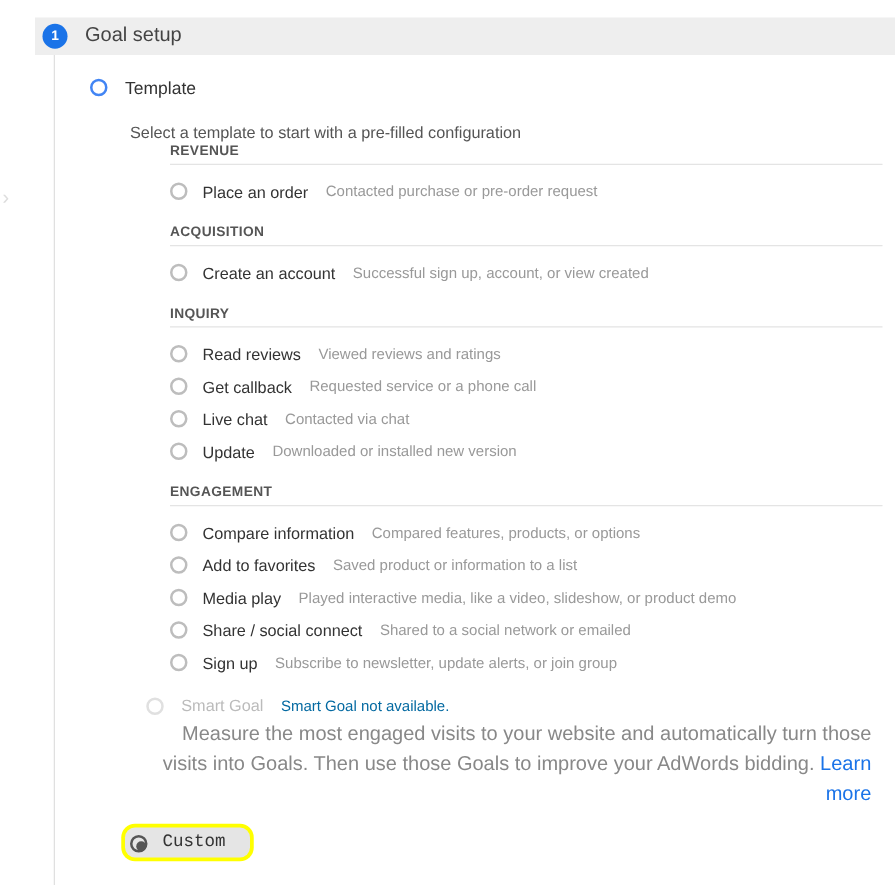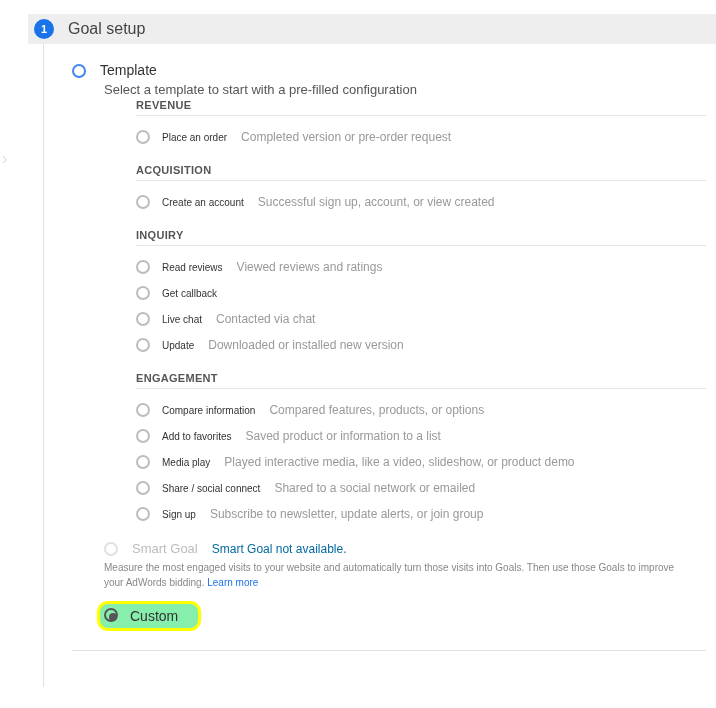--- a/index.html
+++ b/index.html
@@ -41,22 +41,22 @@
     font-size: 16px;
     color: #444;
   }
   .step-body {
     margin-left: 15px;
     border-left: 1px solid #e0e0e0;
     padding: 18px 10px 18px 28px;
   }
   .top-option {
     display: flex;
-    align-items: flex-end;
-    margin-bottom: 4px;
+    align-items: center;
+    margin-bottom: 20px;
   }
   .radio {
     width: 14px;
     height: 14px;
     border: 2px solid #bdbdbd;
     border-radius: 50%;
     margin-right: 14px;
     flex-shrink: 0;
     position: relative;
   }
@@ -105,66 +105,68 @@
   .option-row {
     display: flex;
     align-items: center;
     padding: 5px 0;
     min-height: 26px;
   }
   .option-row .radio {
     margin-right: 12px;
   }
   .option-label {
-    font-size: 10px;
+    font-size: 13px;
     color: #333;
     margin-right: 14px;
   }
   .option-desc {
     font-size: 12px;
     color: #999;
   }
   .smart-block {
-    margin-left: 32px;
+    margin-left: 45px;
     margin-top: 6px;
     margin-bottom: 14px;
   }
   .smart-row {
     display: flex;
     align-items: center;
     margin-bottom: 4px;
   }
   .smart-label {
     color: #bbb;
     font-size: 13px;
     margin-right: 14px;
   }
   .smart-status {
     color: #0369a1;
     font-size: 12px;
   }
   .smart-desc {
     color: #888;
-    font-size: 10px;
+    font-size: 16px;
     line-height: 1.5;
     margin-left: 0;
     max-width: 580px;
+    text-align: right;
   }
   .smart-desc a {
     color: #1a73e8;
     text-decoration: none;
   }
   .custom-row {
     margin-left: 28px;
     display: inline-flex;
-    align-items: flex-start;
+    align-items: flex-end;
     padding: 4px 20px 4px 4px;
     border-radius: 8px;
-    background: #86efac;
+    background: #e5e5e5;
     box-shadow: 0 0 0 3px #ffff00;
+    font-family: Liberation Mono, monospace;
   }
   .custom-row .radio {
     margin-right: 12px;
   }
   .custom-label {
     font-size: 14px;
     color: #333;
   }
   .divider {
     border: none;
@@ -197,21 +199,21 @@
       <div class="top-option-label">Template</div>
     </div>
     <div class="help-text">Select a template to start with a pre-filled configuration</div>
 
     
     <div class="group">
       <div class="group-title">REVENUE</div>
       <div class="option-row">
         <div class="radio"></div>
         <span class="option-label">Place an order</span>
-        <span class="option-desc">Completed version or pre-order request</span>
+        <span class="option-desc">Contacted purchase or pre-order request</span>
       </div>
     </div>
 
     
     <div class="group">
       <div class="group-title">ACQUISITION</div>
       <div class="option-row">
         <div class="radio"></div>
         <span class="option-label">Create an account</span>
         <span class="option-desc">Successful sign up, account, or view created</span>
@@ -222,20 +224,21 @@
     <div class="group">
       <div class="group-title">INQUIRY</div>
       <div class="option-row">
         <div class="radio"></div>
         <span class="option-label">Read reviews</span>
         <span class="option-desc">Viewed reviews and ratings</span>
       </div>
       <div class="option-row">
         <div class="radio"></div>
         <span class="option-label">Get callback</span>
+        <span class="option-desc">Requested service or a phone call</span>
       </div>
       <div class="option-row">
         <div class="radio"></div>
         <span class="option-label">Live chat</span>
         <span class="option-desc">Contacted via chat</span>
       </div>
       <div class="option-row">
         <div class="radio"></div>
         <span class="option-label">Update</span>
         <span class="option-desc">Downloaded or installed new version</span>

